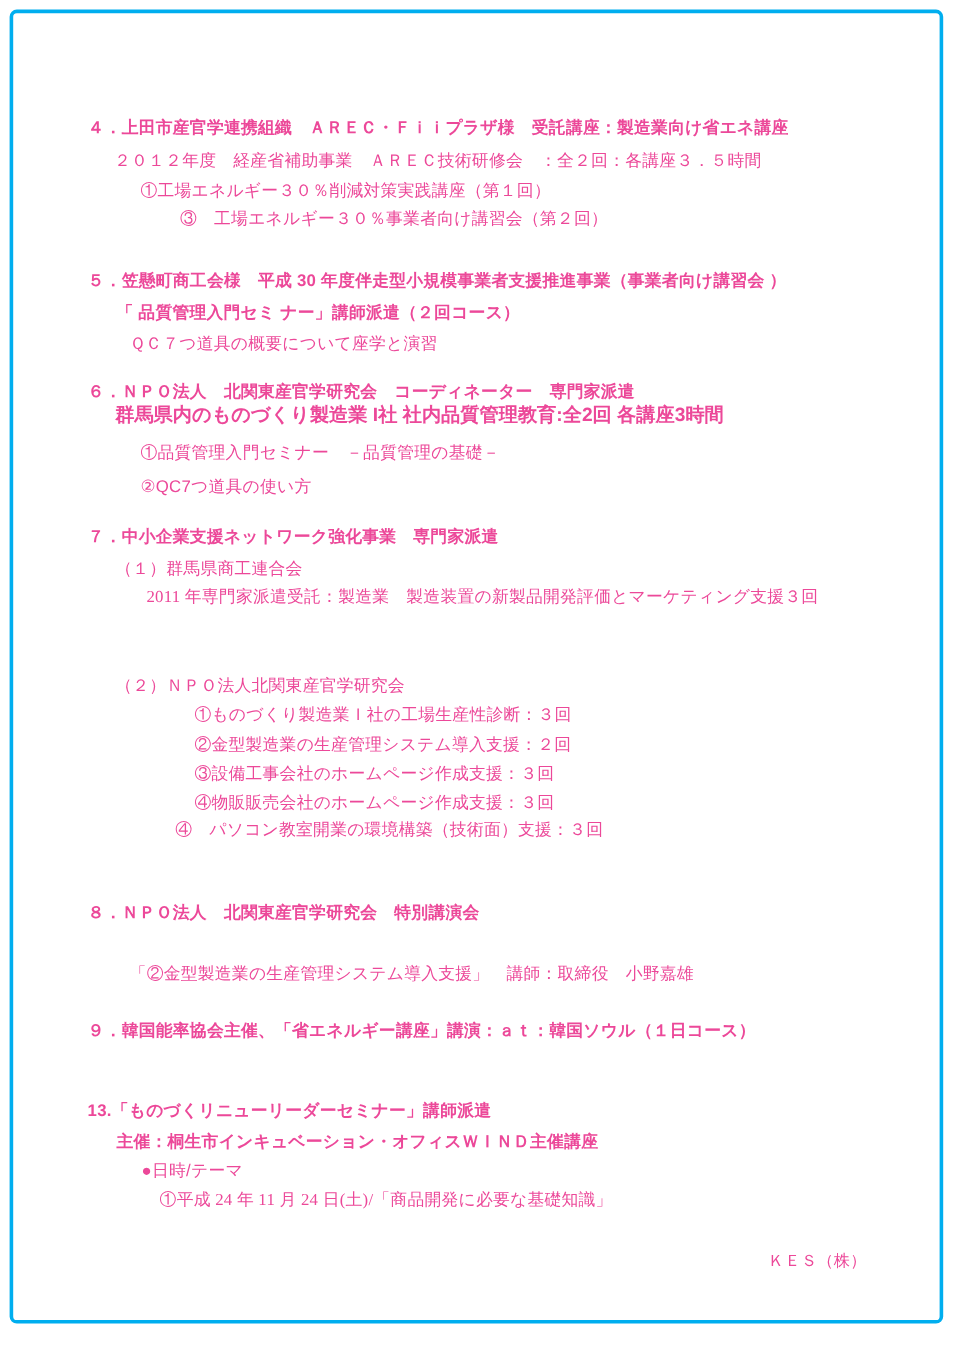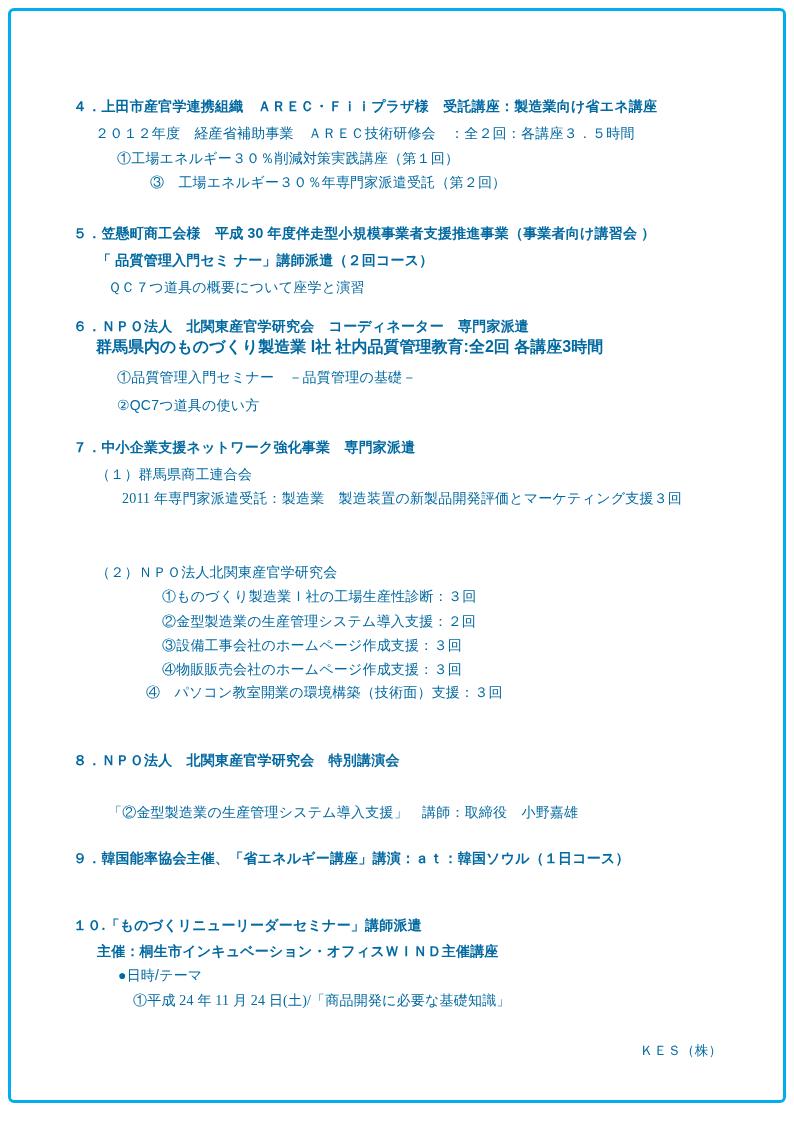--- a/index.html
+++ b/index.html
@@ -15,39 +15,39 @@
     left:8px; top:8px;
     width:772px; height:1089px;
     border:3px solid #00AEEF;
     border-radius:6px;
     pointer-events:none;
   }
   .ln {
     position:absolute;
     font-size:14px;
     line-height:19px;
-    color:#0369a1;
+    color:#ec4899;
     white-space:pre;
     letter-spacing:0.2px;
   }
   .b { font-weight:bold; }
   .serif { font-family:"Liberation Serif", serif;text-align:right; }
   .big { font-size:16px; letter-spacing:0px; }
   .footer-text { font-size:13.5px;font-family:Liberation Serif, serif; }
 </style>
 </head>
 <body>
 
 <div class="page">
   <div class="page-border"></div>
 
   <div class="ln b" style="top:97px;left:73px">４．上田市産官学連携組織　ＡＲＥＣ・Ｆｉｉプラザ様　受託講座：製造業向け省エネ講座</div>
   <div class="ln" style="top:124px;left:95px">２０１２年度　経産省補助事業　ＡＲＥＣ技術研修会　：全２回：各講座３．５時間</div>
   <div class="ln" style="top:149px;left:117px">①工場エネルギー３０％削減対策実践講座（第１回）</div>
-  <div class="ln" style="top:173px;left:150px">③　工場エネルギー３０％年専門家派遣受託（第２回）</div>
+  <div class="ln" style="top:173px;left:150px">③　工場エネルギー３０％事業者向け講習会（第２回）</div>
 
   <div class="ln b" style="top:224px;left:73px">５．笠懸町商工会様　平成 30 年度伴走型小規模事業者支援推進事業（事業者向け講習会 ）</div>
   <div class="ln b" style="top:251px;left:97px">「 品質管理入門セミ ナー」講師派遣（２回コース）</div>
   <div class="ln serif" style="top:278px;left:108px">ＱＣ７つ道具の概要について座学と演習</div>
 
   <div class="ln b" style="top:317px;left:73px">６．ＮＰＯ法人　北関東産官学研究会　コーディネーター　専門家派遣</div>
   <div class="ln b big" style="top:337px;left:96px">群馬県内のものづくり製造業 I社 社内品質管理教育:全2回 各講座3時間</div>
   <div class="ln" style="top:368px;left:117px">①品質管理入門セミナー　－品質管理の基礎－</div>
   <div class="ln" style="top:396px;left:117px">②QC7つ道具の使い方</div>
 
@@ -59,19 +59,19 @@
   <div class="ln serif" style="top:612px;left:162px">②金型製造業の生産管理システム導入支援：２回</div>
   <div class="ln serif" style="top:636px;left:162px">③設備工事会社のホームページ作成支援：３回</div>
   <div class="ln serif" style="top:660px;left:162px">④物販販売会社のホームページ作成支援：３回</div>
   <div class="ln serif" style="top:683px;left:146px">④　パソコン教室開業の環境構築（技術面）支援：３回</div>
 
   <div class="ln b" style="top:751px;left:73px">８．ＮＰＯ法人　北関東産官学研究会　特別講演会</div>
   <div class="ln serif" style="top:803px;left:108px">「②金型製造業の生産管理システム導入支援」　講師：取締役　小野嘉雄</div>
 
   <div class="ln b" style="top:849px;left:73px">９．韓国能率協会主催、「省エネルギー講座」講演：ａｔ：韓国ソウル（１日コース）</div>
 
-  <div class="ln b" style="top:916px;left:73px">１０.「ものづくリニューリーダーセミナー」講師派遣</div>
+  <div class="ln b" style="top:916px;left:73px">13.「ものづくリニューリーダーセミナー」講師派遣</div>
   <div class="ln b" style="top:942px;left:97px">主催：桐生市インキュベーション・オフィスＷＩＮＤ主催講座</div>
   <div class="ln" style="top:966px;left:118px">●日時/テーマ</div>
   <div class="ln serif" style="top:991px;left:133px">①平成 24 年 11 月 24 日(土)/「商品開発に必要な基礎知識」</div>
 
   <div class="ln footer-text" style="top:1041px;left:640px">ＫＥＳ（株）</div>
 </div>
 
 </body></html>

